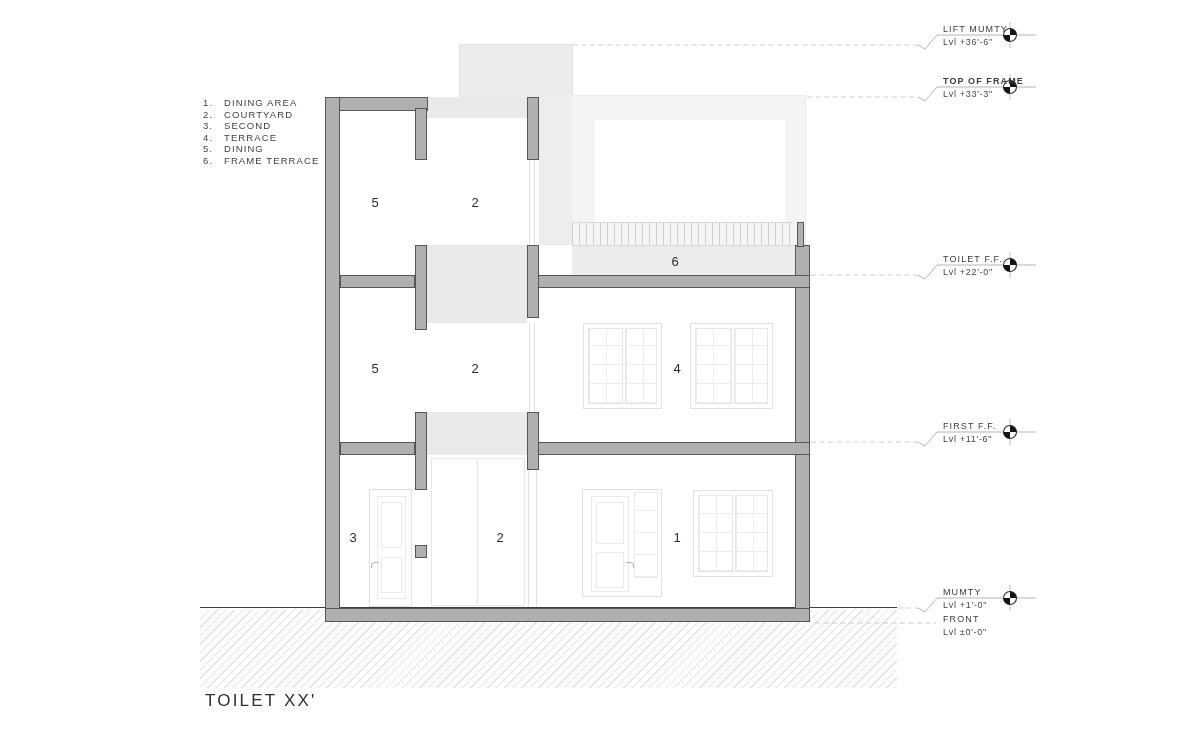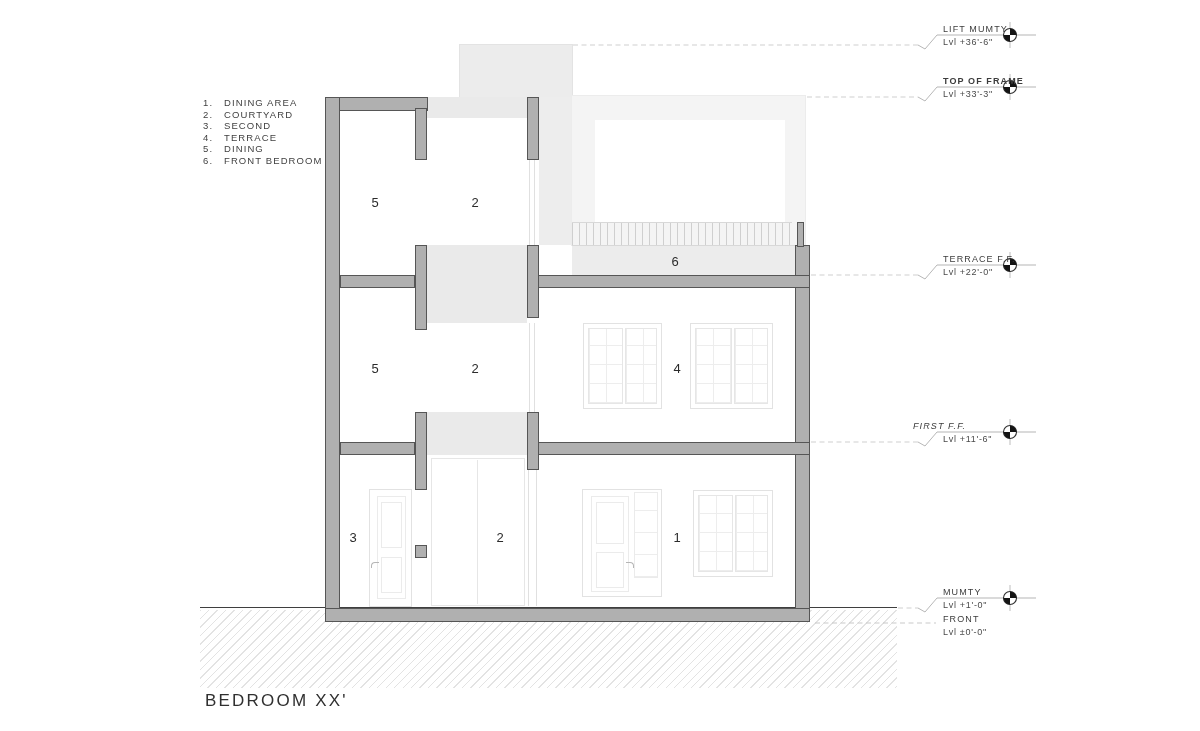--- a/index.html
+++ b/index.html
@@ -174,21 +174,21 @@
     <div class="legend-row">
         <span class="legend-num">4.</span>
         <span>TERRACE</span>
       </div>
     <div class="legend-row">
         <span class="legend-num">5.</span>
         <span>DINING</span>
       </div>
     <div class="legend-row">
         <span class="legend-num">6.</span>
-        <span>FRONT BEDROOM</span>
+        <span>FRAME TERRACE</span>
       </div>
   </div>
 
   <div class="room-label" style="left:375px;top:202px;">5</div>
   <div class="room-label" style="left:475px;top:202px;">2</div>
   <div class="room-label" style="left:675px;top:261px;">6</div>
   <div class="room-label" style="left:375px;top:368px;">5</div>
   <div class="room-label" style="left:475px;top:368px;">2</div>
   <div class="room-label" style="left:677px;top:368px;">4</div>
   <div class="room-label" style="left:353px;top:537px;">3</div>
@@ -197,31 +197,31 @@
 
   <div>
     <div class="ann-name" style="left:943px;top:24px;">LIFT MUMTY</div>
     <div class="ann-lvl" style="left:943px;top:37px;">Lvl +36'-6"</div>
   </div>
   <div>
     <div class="ann-name" style="left:943px;top:76px;font-weight:bold;">TOP OF FRAME</div>
     <div class="ann-lvl" style="left:943px;top:89px;">Lvl +33'-3"</div>
   </div>
   <div>
-    <div class="ann-name" style="left:943px;top:254px;">TERRACE F.F.</div>
+    <div class="ann-name" style="left:943px;top:254px;">TOILET F.F.</div>
     <div class="ann-lvl" style="left:943px;top:267px;">Lvl +22'-0"</div>
   </div>
   <div>
-    <div class="ann-name" style="left:913px;top:421px;font-style:italic;">FIRST F.F.</div>
+    <div class="ann-name" style="left:943px;top:421px;">FIRST F.F.</div>
     <div class="ann-lvl" style="left:943px;top:434px;">Lvl +11'-6"</div>
   </div>
   <div>
     <div class="ann-name" style="left:943px;top:587px;">MUMTY</div>
     <div class="ann-lvl" style="left:943px;top:600px;">Lvl +1'-0"</div>
   </div>
   <div>
     <div class="ann-name" style="left:943px;top:614px;">FRONT</div>
     <div class="ann-lvl" style="left:943px;top:627px;">Lvl ±0'-0"</div>
   </div>
 
-  <div class="title">BEDROOM XX'</div>
+  <div class="title">TOILET XX'</div>
 
 </div>
 
 </body></html>

